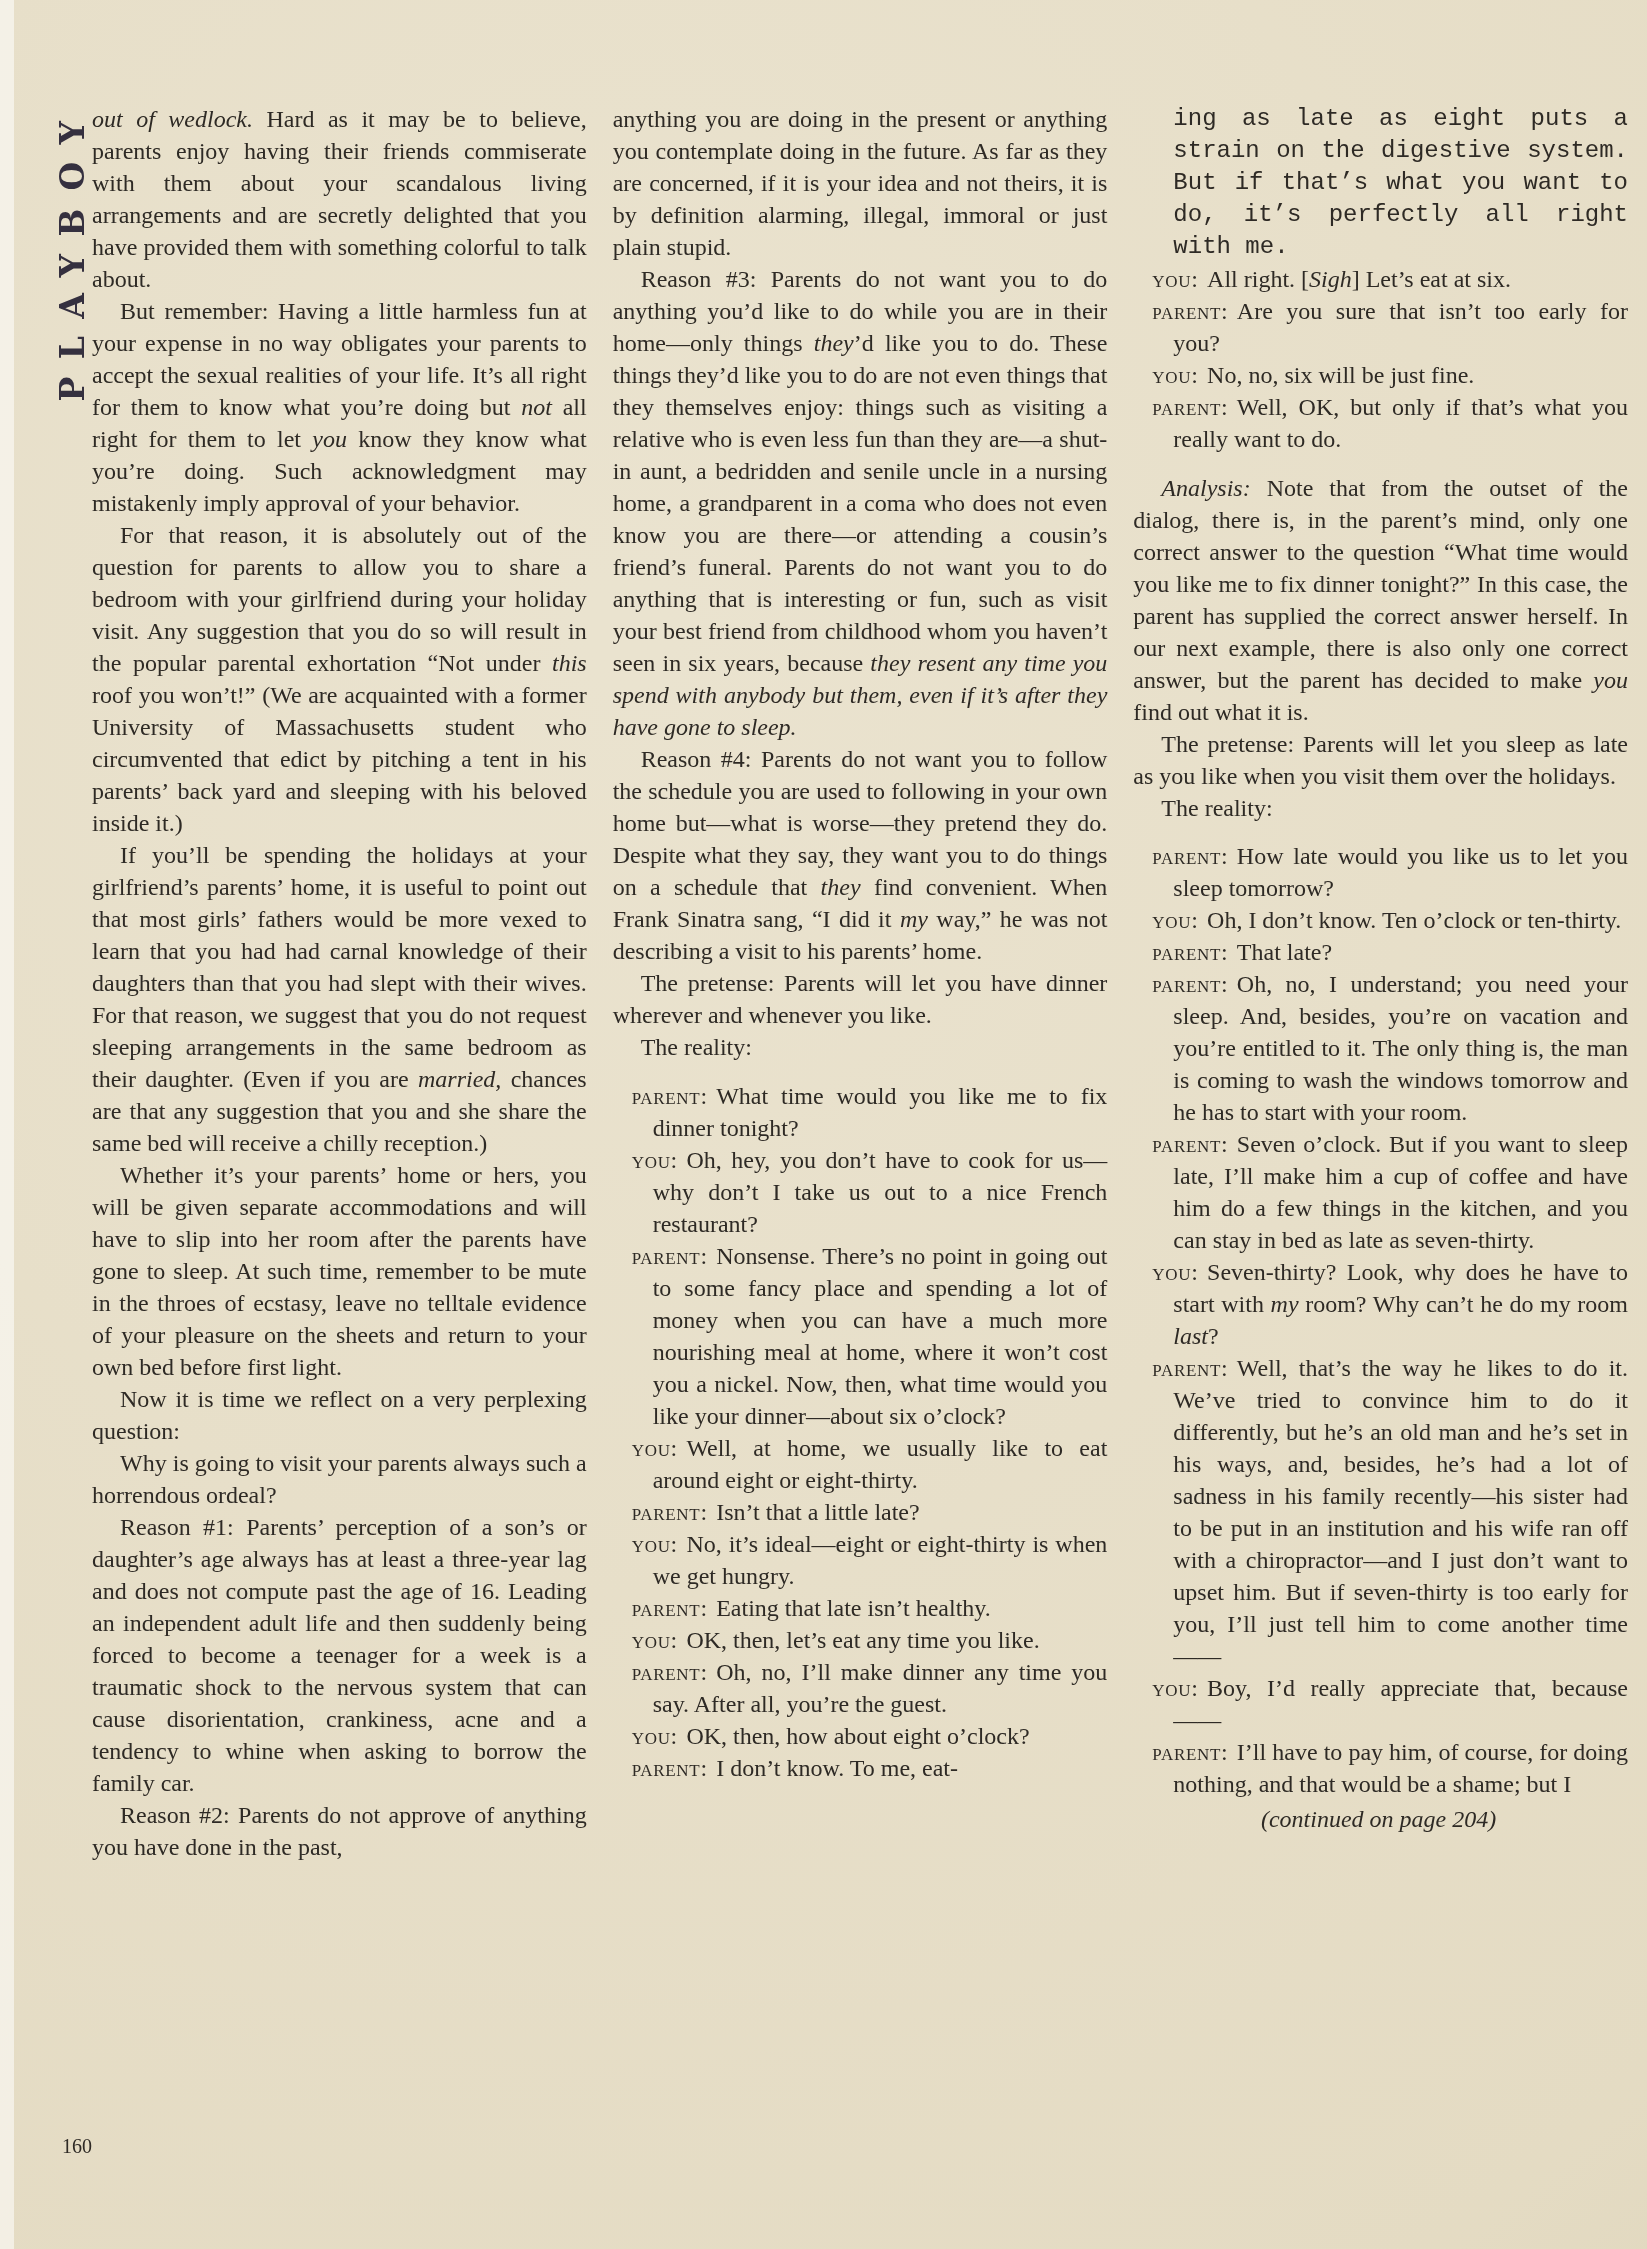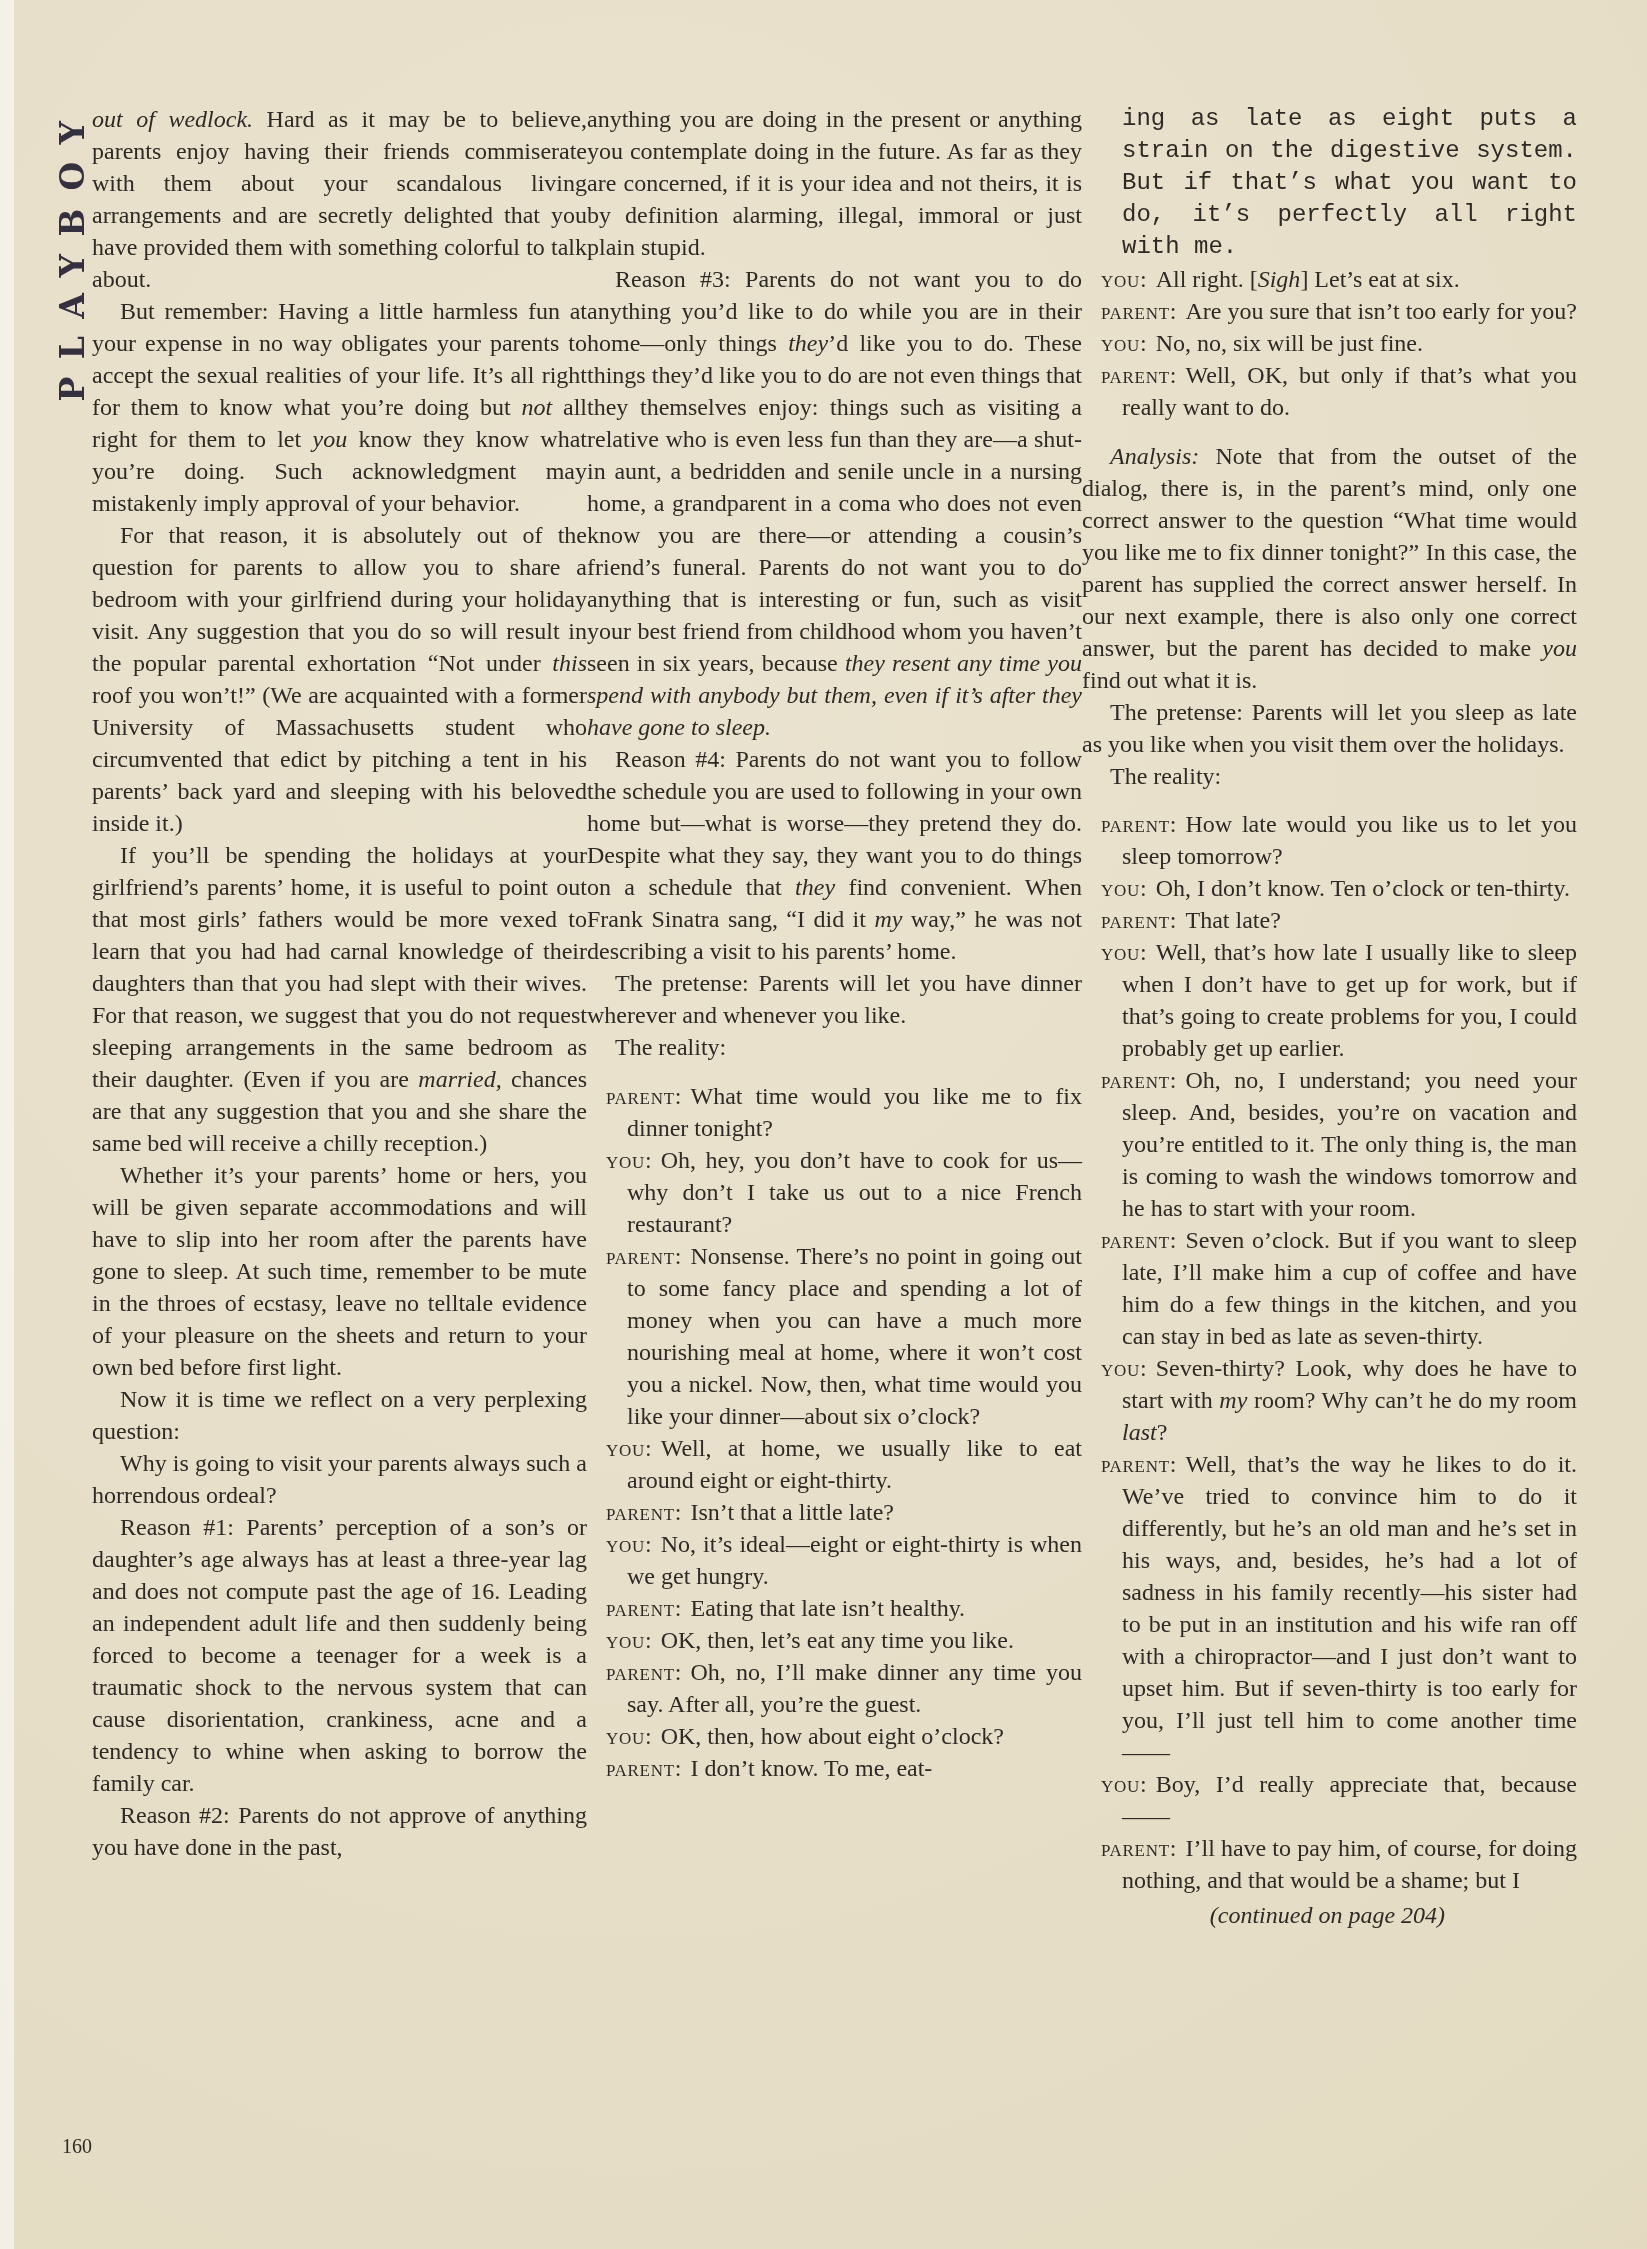--- a/index.html
+++ b/index.html
@@ -30,21 +30,21 @@
     transform:rotate(-90deg);
     white-space:nowrap;
     font-family:"DejaVu Serif", serif;
     font-weight:700;
     font-size:33px;
     letter-spacing:17.4px;
     color:var(--wordmark);
   }
   .columns{
     position:absolute;left:92px;top:103px;width:1536px;
-    display:flex;
+    display:flex;gap:26px;
   }
   .col{
     width:495px;
     font-size:24px;
     line-height:32px;
     text-align:justify;
     hyphens:auto;-webkit-hyphens:auto;
   }
   .col p{margin:0;}
   p.body{text-indent:28px;}
@@ -116,21 +116,20 @@
         <p class="dialog"><span class="speaker">YOU:</span><span>All right. [</span><span class="italic">Sigh</span><span>] Let’s eat at six.</span></p>
         <p class="dialog"><span class="speaker">PARENT:</span><span>Are you sure that isn’t too early for you?</span></p>
         <p class="dialog"><span class="speaker">YOU:</span><span>No, no, six will be just fine.</span></p>
         <p class="dialog"><span class="speaker">PARENT:</span><span>Well, OK, but only if that’s what you really want to do.</span></p>
         <p class="body gap"><span class="italic">Analysis:</span><span> Note that from the outset of the dialog, there is, in the parent’s mind, only one correct answer to the question “What time would you like me to fix dinner tonight?” In this case, the parent has supplied the correct answer herself. In our next example, there is also only one correct answer, but the parent has decided to make </span><span class="italic">you</span><span> find out what it is.</span></p>
         <p class="body"><span>The pretense: Parents will let you sleep as late as you like when you visit them over the holidays.</span></p>
         <p class="body"><span>The reality:</span></p>
         <p class="dialog gap"><span class="speaker">PARENT:</span><span>How late would you like us to let you sleep tomorrow?</span></p>
         <p class="dialog"><span class="speaker">YOU:</span><span>Oh, I don’t know. Ten o’clock or ten-thirty.</span></p>
         <p class="dialog"><span class="speaker">PARENT:</span><span>That late?</span></p>
-        <p class="dialog"><span class="speaker">YOU:</span><span>Well, that’s how late I usually like to sleep when I don’t have to get up for work, but if that’s going to create problems for you, I could probably get up earlier.</span></p>
         <p class="dialog"><span class="speaker">PARENT:</span><span>Oh, no, I understand; you need your sleep. And, besides, you’re on vacation and you’re entitled to it. The only thing is, the man is coming to wash the windows tomorrow and he has to start with your room.</span></p>
         <p class="dialog"><span class="speaker">PARENT:</span><span>Seven o’clock. But if you want to sleep late, I’ll make him a cup of coffee and have him do a few things in the kitchen, and you can stay in bed as late as seven-thirty.</span></p>
         <p class="dialog"><span class="speaker">YOU:</span><span>Seven-thirty? Look, why does he have to start with </span><span class="italic">my</span><span> room? Why can’t he do my room </span><span class="italic">last</span><span>?</span></p>
         <p class="dialog"><span class="speaker">PARENT:</span><span>Well, that’s the way he likes to do it. We’ve tried to convince him to do it differently, but he’s an old man and he’s set in his ways, and, besides, he’s had a lot of sadness in his family recently—his sister had to be put in an institution and his wife ran off with a chiropractor—and I just don’t want to upset him. But if seven-thirty is too early for you, I’ll just tell him to come another time——</span></p>
         <p class="dialog"><span class="speaker">YOU:</span><span>Boy, I’d really appreciate that, because——</span></p>
         <p class="dialog"><span class="speaker">PARENT:</span><span>I’ll have to pay him, of course, for doing nothing, and that would be a shame; but I</span></p>
         <p class="continued"><span class="italic">(continued on page 204)</span></p>
       </div>
   </div>
 

